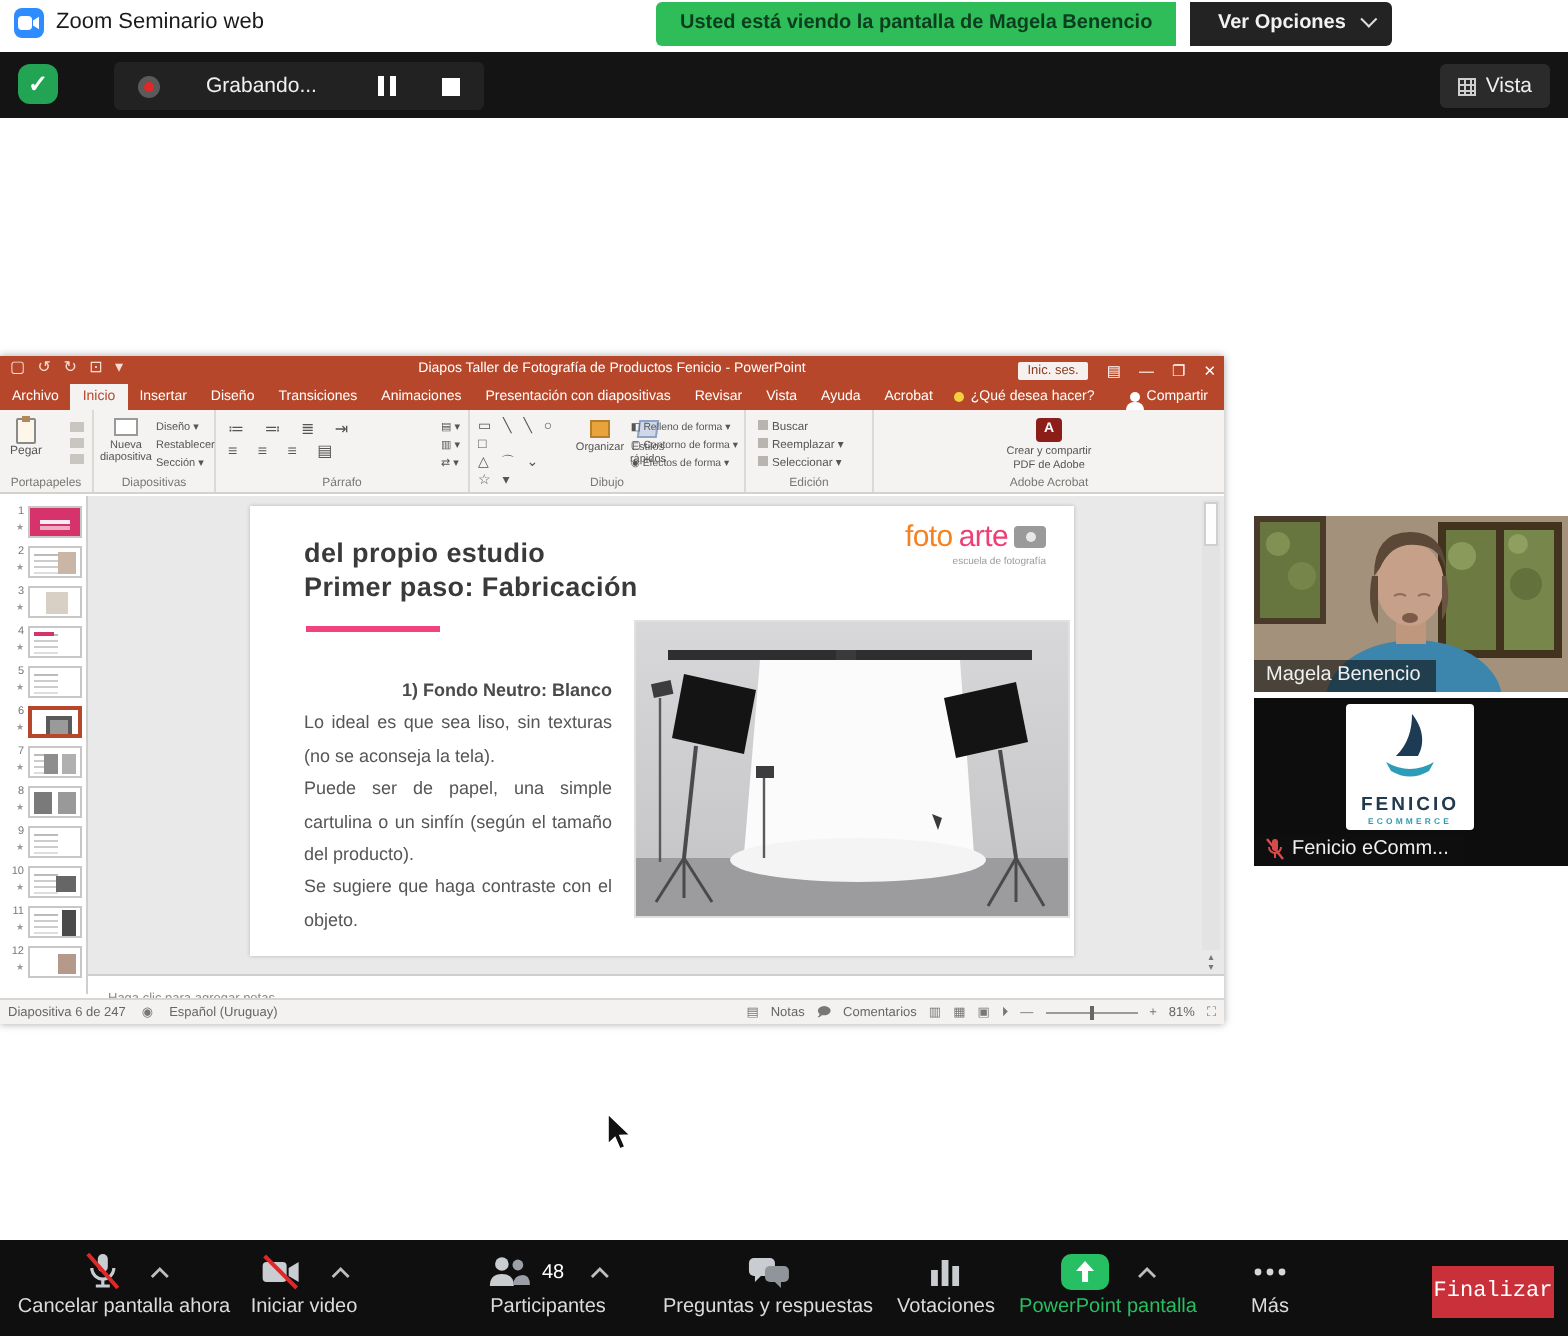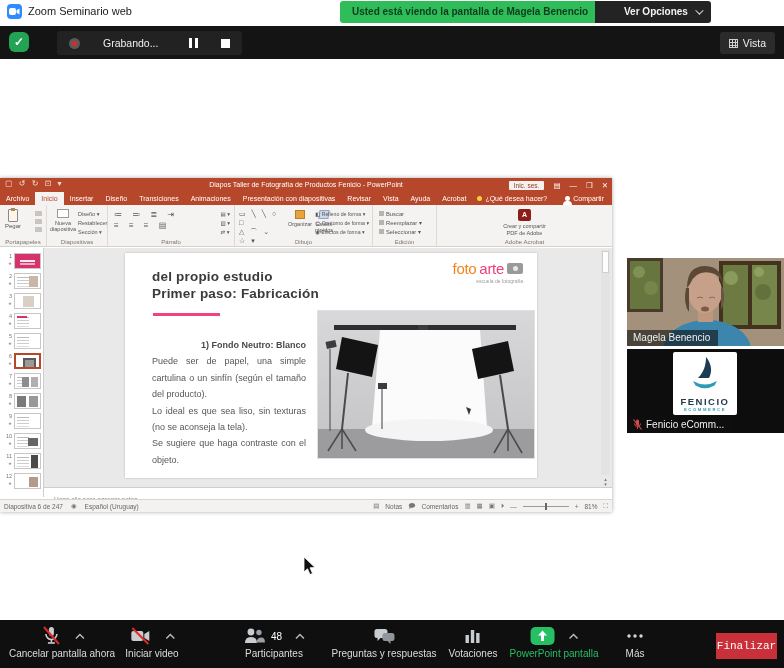--- a/index.html
+++ b/index.html
@@ -5,22 +5,22 @@
   * { margin:0; padding:0; box-sizing:border-box; }
   html,body { background:#888; }
   body { font-family:"Liberation Sans", sans-serif; }
   #screen { position:relative; width:784px; height:668px; background:#fff; overflow:hidden; margin:0 auto; }
 
   
   .zoom-titlebar { position:absolute; left:0; top:0; width:784px; height:24px; background:#fff; }
   .zoom-logo { position:absolute; left:7px; top:4px; width:15px; height:15px; background:#2D8CFF; border-radius:4px; }
   .zoom-logo svg { position:absolute; left:2px; top:3px; }
   .app-title { position:absolute; left:28px; top:5px; font-size:11px; color:#1a1a1a; }
-  .share-banner { position:absolute; left:340px; top:1px; height:22px; line-height:22px; background:#2EBD59; color:#0C3D1E; font-size:10px; font-weight:bold; padding:0 12px; border-radius:3px 0 0 3px; white-space:nowrap; }
-  .ver-opciones { position:absolute; left:595px; top:1px; height:22px; line-height:22px; background:#232323; color:#f2f2f2; font-size:10px; font-weight:bold; padding:0 10px 0 29px; border-radius:0 3px 3px 0; white-space:nowrap; cursor:pointer; }
+  .share-banner { position:absolute; left:328px; top:1px; height:22px; line-height:22px; background:#2EBD59; color:#0C3D1E; font-size:10px; font-weight:bold; padding:0 12px; border-radius:3px 0 0 3px; white-space:nowrap; }
+  .ver-opciones { position:absolute; left:595px; top:1px; height:22px; line-height:22px; background:#232323; color:#f2f2f2; font-size:10px; font-weight:bold; padding:0 10px 0 14px; border-radius:0 3px 3px 0; white-space:nowrap; cursor:pointer; }
   .ver-opciones .chev { display:inline-block; margin-left:7px; width:6px; height:6px; border-right:1.5px solid #ddd; border-bottom:1.5px solid #ddd; transform:rotate(45deg) translateY(-2px); }
 
   
   .control-bar { position:absolute; left:0; top:26px; width:784px; height:33px; background:#141414; }
   .shield { position:absolute; left:9px; top:6px; width:20px; height:20px; background:#23A455; border-radius:6px; color:#fff; font-size:12px; font-weight:bold; text-align:center; line-height:20px; }
   .rec-pill { position:absolute; left:57px; top:5px; height:24px; background:#222; border-radius:3px; display:flex; align-items:center; padding:0 12px; gap:23px; }
   .rec-dot { width:11px; height:11px; border-radius:50%; background:#5a5a5a; position:relative; }
   .rec-dot::after { content:""; position:absolute; left:3px; top:3px; width:5px; height:5px; border-radius:50%; background:#E02828; }
   .rec-label { color:#f0f0f0; font-size:10.5px; margin-right:8px; }
   .pause-icon { display:flex; gap:3px; cursor:pointer; }
@@ -349,22 +349,22 @@
           <div class="s-logo">
             <div class="row">
                 <span class="t1">foto</span>
                 <span class="t2">arte</span>
                 <span class="cam-ico"></span>
               </div>
             <div class="sub">escuela de fotografía</div>
           </div>
           <div class="s-body">
             <div class="h">1) Fondo Neutro: Blanco</div>
+            <div>Lo ideal es que sea liso, sin texturas (no se aconseja la tela).</div>
             <div>Puede ser de papel, una simple cartulina o un sinfín (según el tamaño del producto).</div>
-            <div>Lo ideal es que sea liso, sin texturas (no se aconseja la tela).</div>
             <div>Se sugiere que haga contraste con el objeto.</div>
           </div>
           <div class="s-photo">
             <svg width="216" height="147" viewBox="0 0 216 147">
               <defs>
                 <linearGradient id="wall" x1="0" y1="0" x2="0" y2="1">
                   <stop offset="0" stop-color="#d8d8da"></stop>
                     <stop offset="1" stop-color="#c3c3c6"></stop>
                 </linearGradient>
               </defs>

